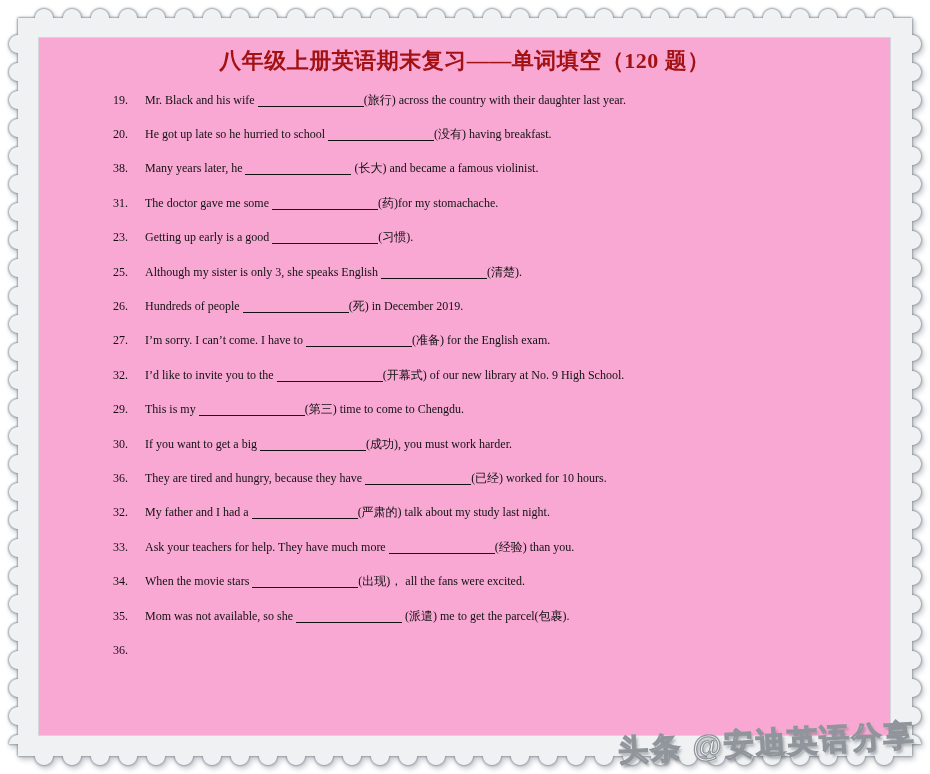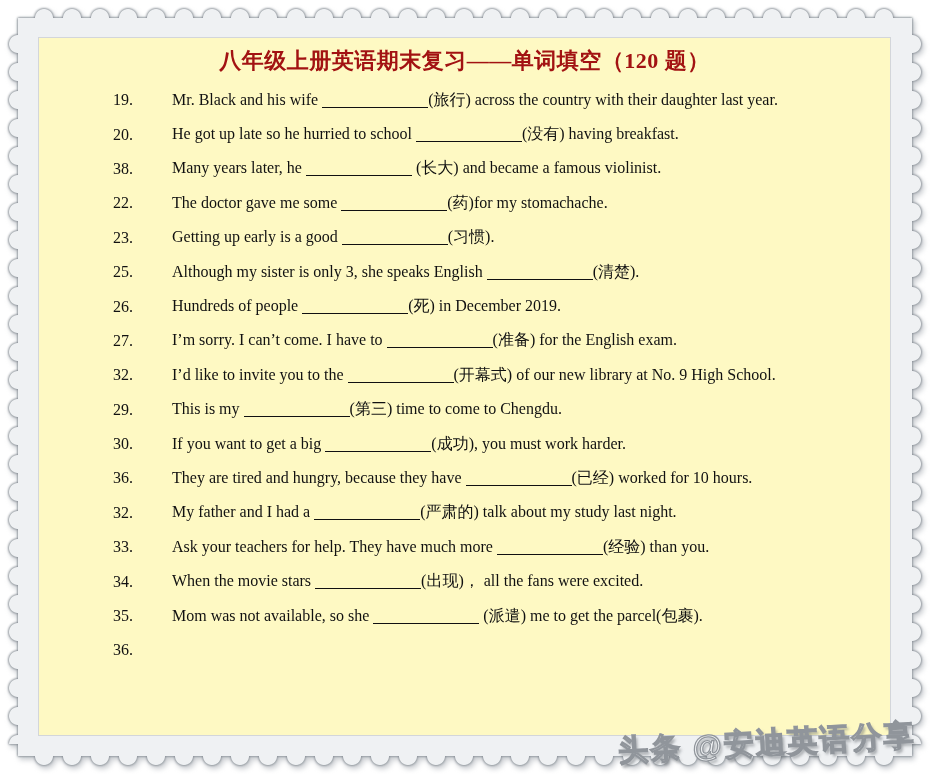--- a/index.html
+++ b/index.html
@@ -34,34 +34,34 @@
     background-size:10px 28px;background-repeat:repeat-y;
   }
   .perf-right{
     top:30px;bottom:30px;right:8px;width:10px;
     background-image:radial-gradient(circle at 0% 50%, #eff1f3 8.5px, rgba(239,241,243,0) 9.5px);
     background-size:10px 28px;background-repeat:repeat-y;
   }
   
   .panel{
     position:absolute;left:38px;top:37px;right:39px;bottom:38px;
-    background:#fef9c3;border:1px solid #d3d6da;box-sizing:border-box;
+    background:#f9a8d4;border:1px solid #d3d6da;box-sizing:border-box;
   }
   .title{
     margin:9px 0 0 0;text-align:center;
     font-weight:bold;font-size:22px;line-height:28px;letter-spacing:.5px;
     color:#a21212;
   }
   .questions{margin-top:8px;}
   .q{
     display:flex;align-items:center;height:34.4px;
-    font-size:16px;color:#111;
+    font-size:12px;color:#111;
   }
   .qno{flex:0 0 32px;margin-left:74px;}
-  .qtext{white-space:pre;margin-left:27px;}
+  .qtext{white-space:pre;}
   .blank{
     display:inline-block;width:106px;height:1px;
     border-bottom:1px solid #111;vertical-align:-3px;
   }
   
   .watermark{
     position:absolute;right:14px;bottom:10px;z-index:5;
     font-family:"Liberation Sans","DejaVu Sans",sans-serif;
     font-weight:bold;font-size:30px;letter-spacing:2px;
     color:#eef0f2;
@@ -89,21 +89,21 @@
   </div>
         <div class="q">
     <span class="qno">20.</span>
     <span class="qtext">He got up late so he hurried to school <span class="blank"></span>(没有) having breakfast.</span>
   </div>
         <div class="q">
     <span class="qno">38.</span>
     <span class="qtext">Many years later, he <span class="blank"></span> (长大) and became a famous violinist.</span>
   </div>
         <div class="q">
-    <span class="qno">22.</span>
+    <span class="qno">31.</span>
     <span class="qtext">The doctor gave me some <span class="blank"></span>(药)for my stomachache.</span>
   </div>
         <div class="q">
     <span class="qno">23.</span>
     <span class="qtext">Getting up early is a good <span class="blank"></span>(习惯).</span>
   </div>
         <div class="q">
     <span class="qno">25.</span>
     <span class="qtext">Although my sister is only 3, she speaks English <span class="blank"></span>(清楚).</span>
   </div>

